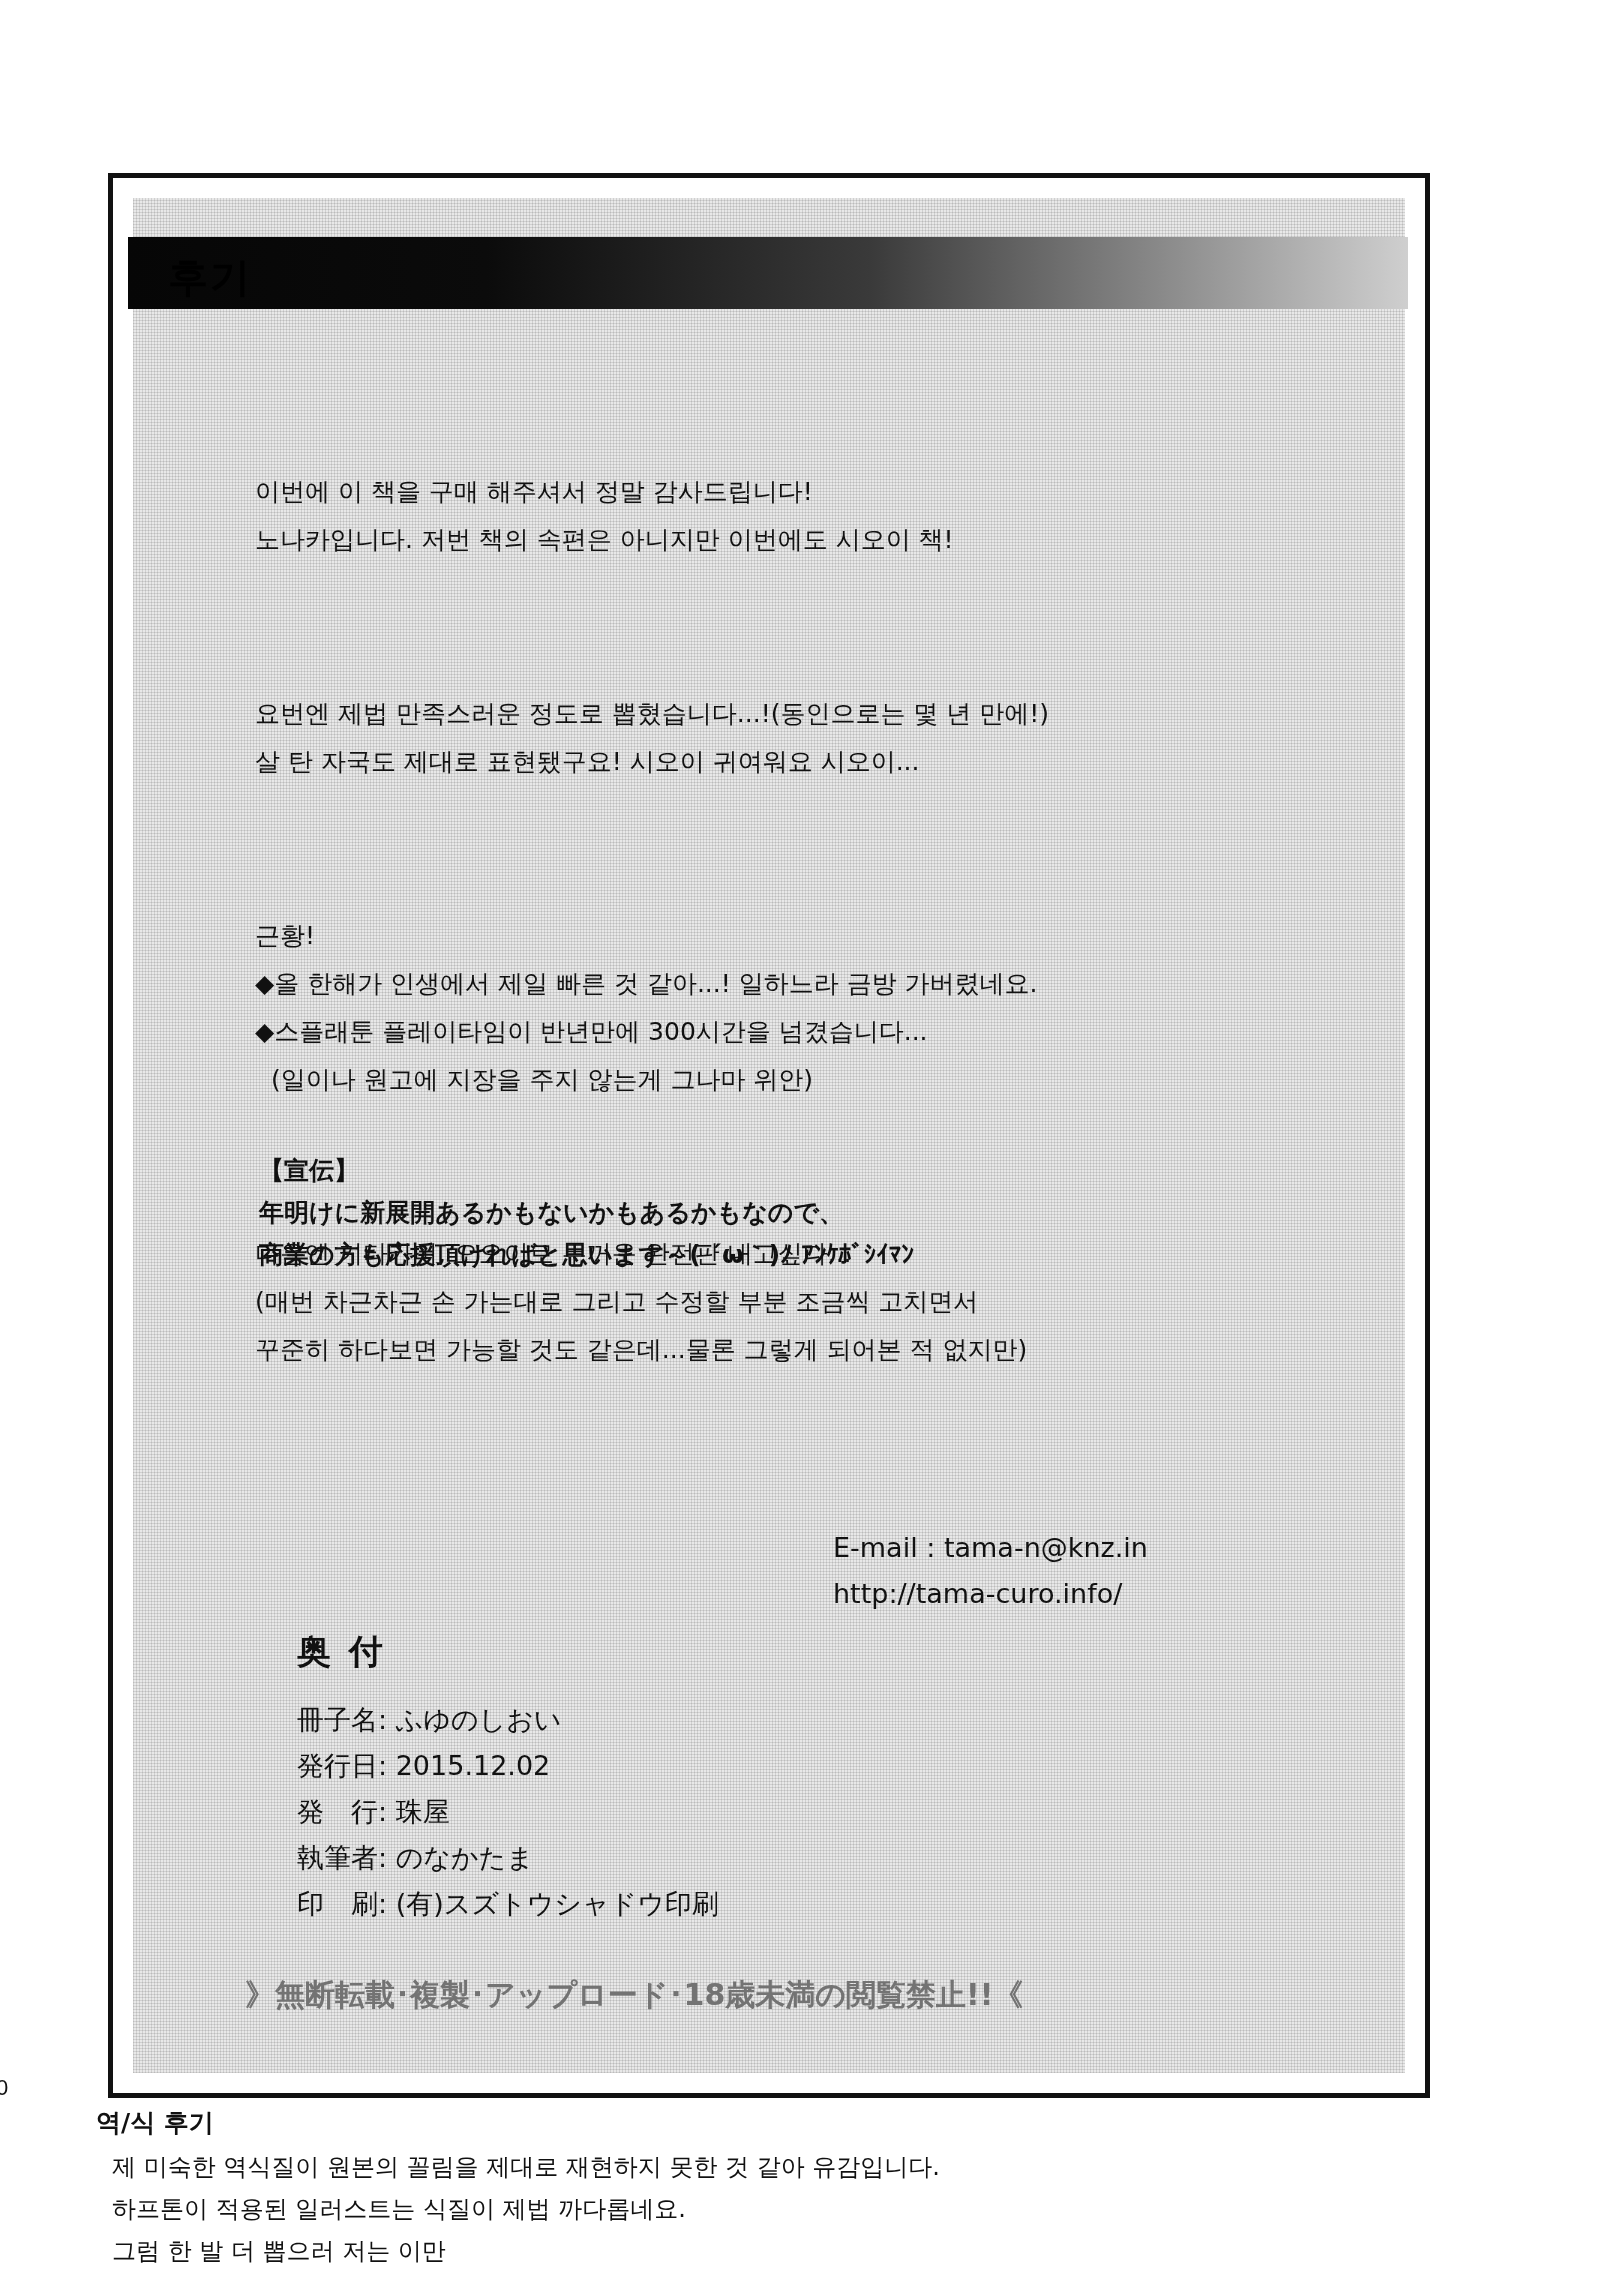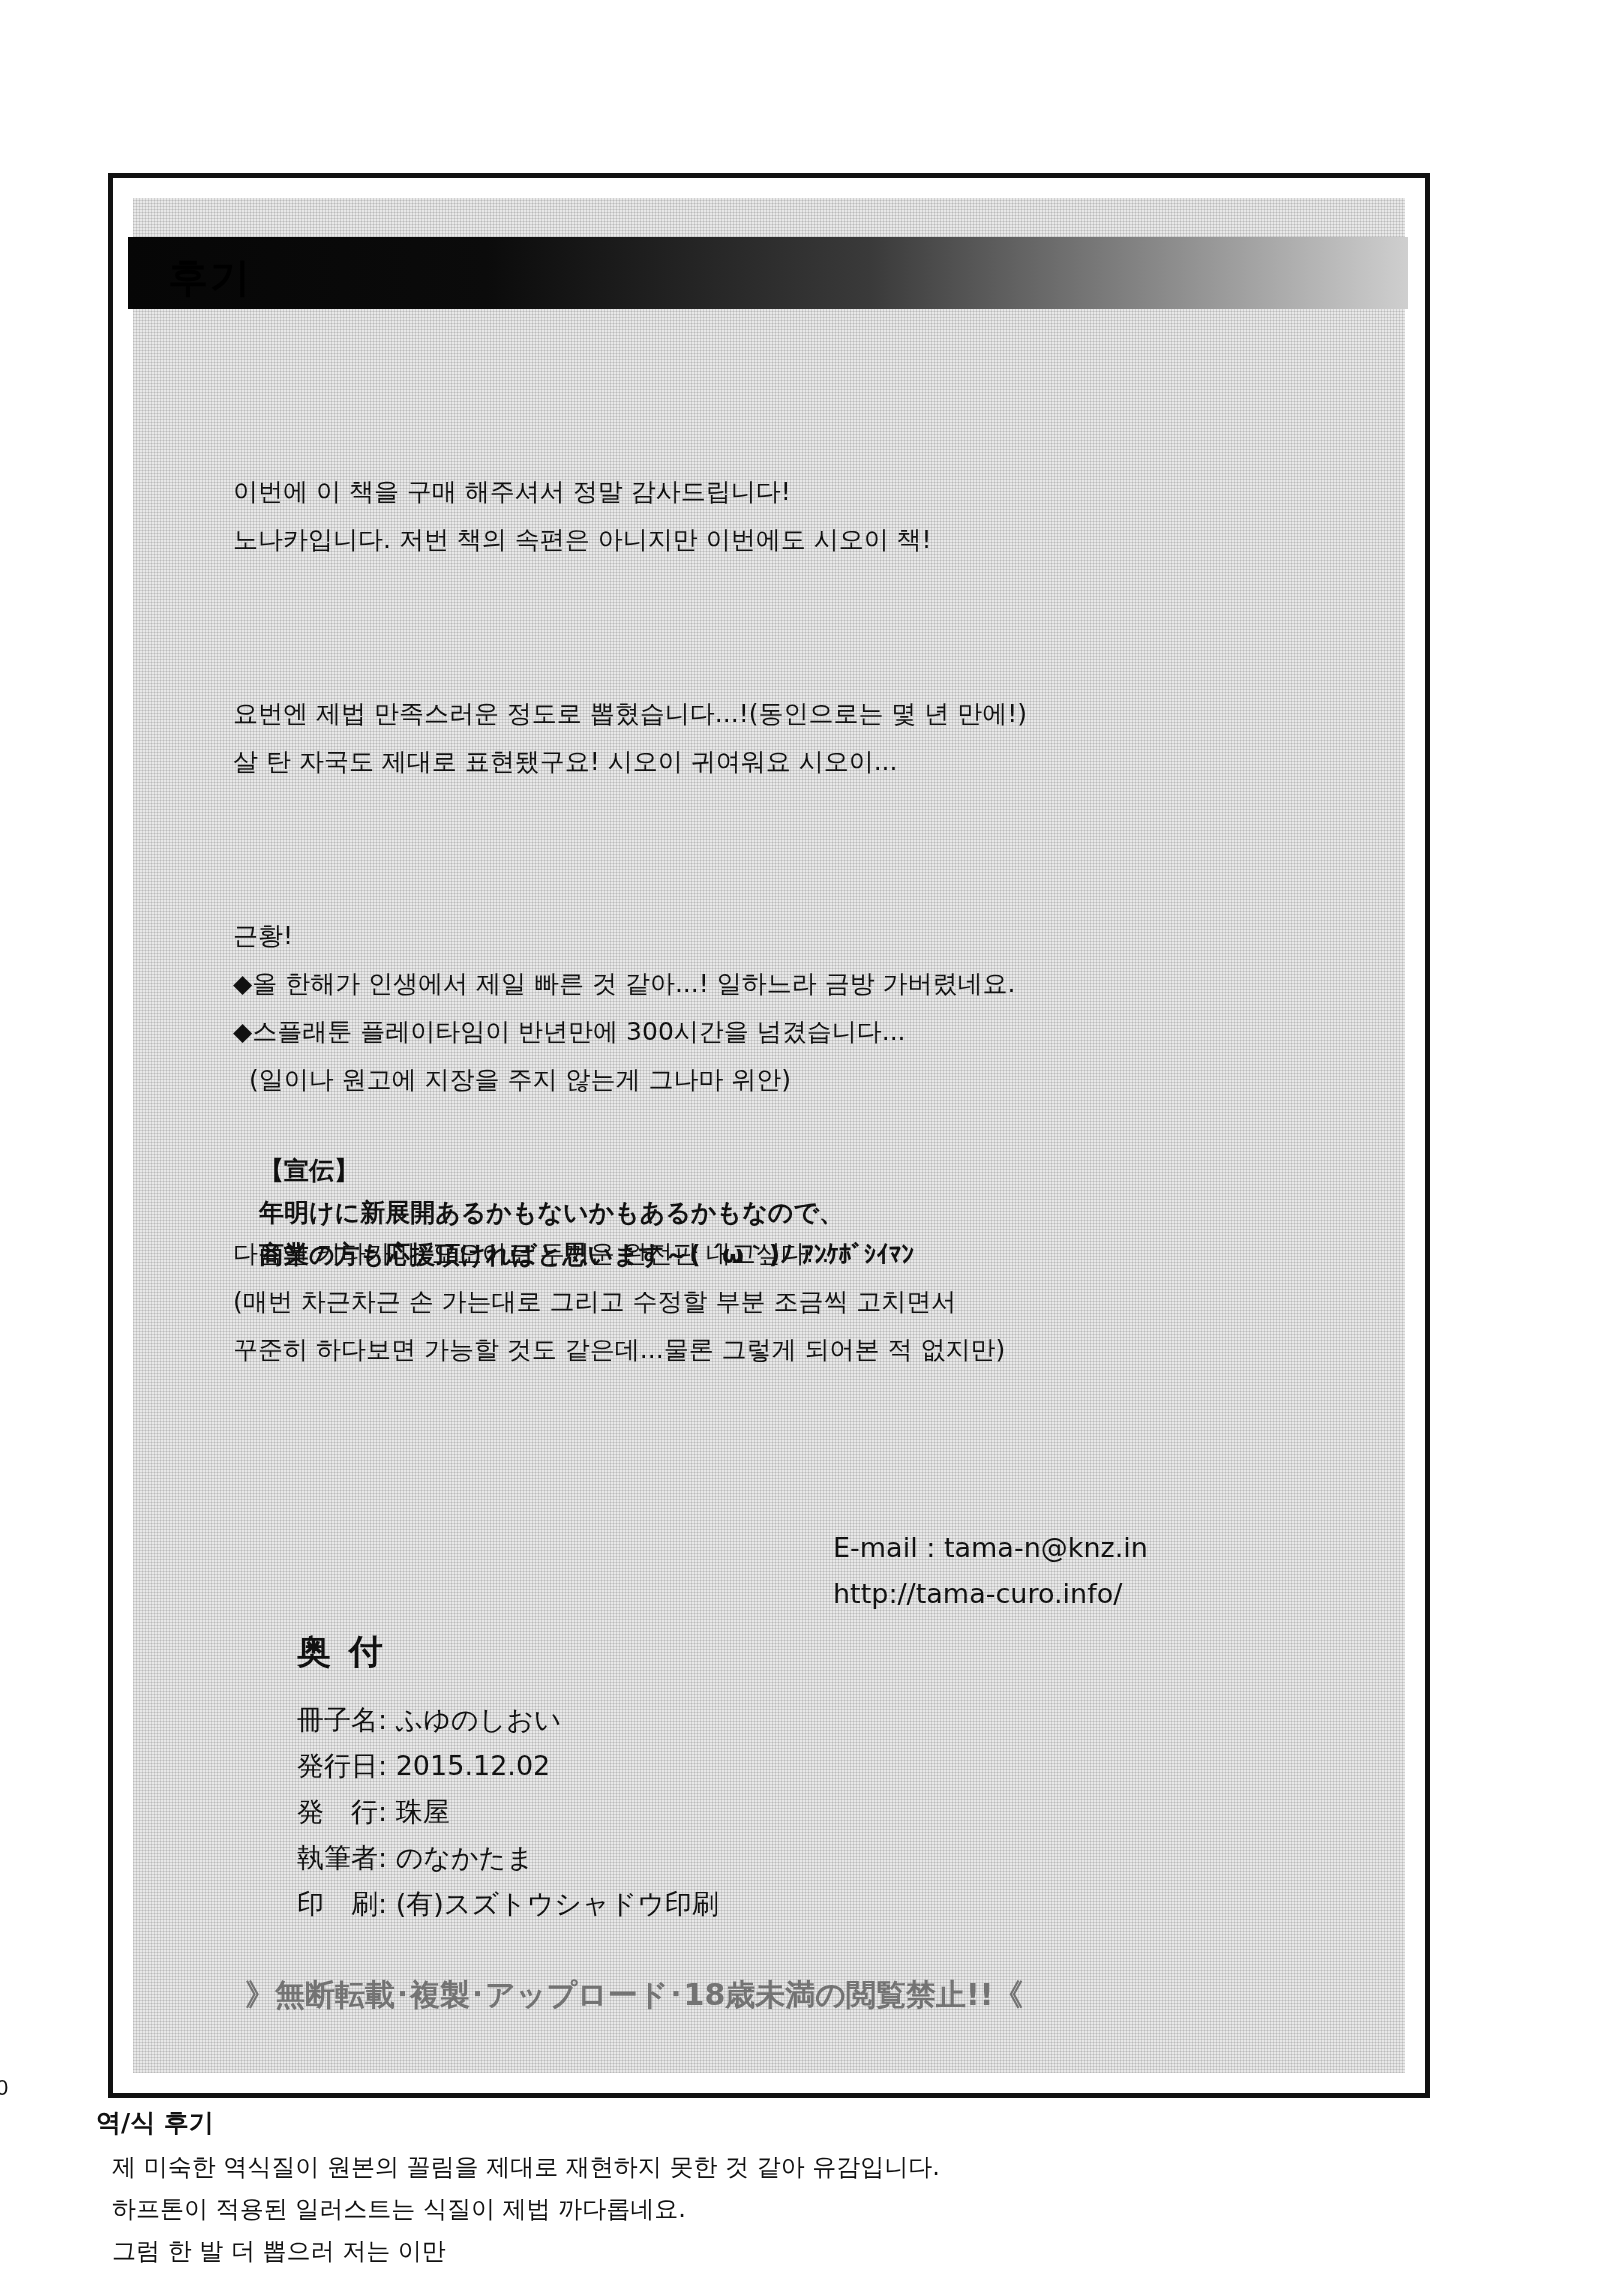--- a/index.html
+++ b/index.html
@@ -67,21 +67,21 @@
     font-size: 40px;
     font-weight: bold;
     color: #000000;
     letter-spacing: 2px;
     font-family: "DejaVu Sans", sans-serif;
   }
 
   
   .body-copy {
     position: absolute;
-    left: 233px;
+    left: 255px;
     top: 372px;
     width: 1120px;
     font-size: 25px;
     line-height: 48px;
     color: #111;
     font-family: "DejaVu Sans", sans-serif;
     white-space: pre-wrap;
   }
   .body-copy p { margin: 0 0 30px 0; }
   .body-copy p.tight { margin-bottom: 0; }

